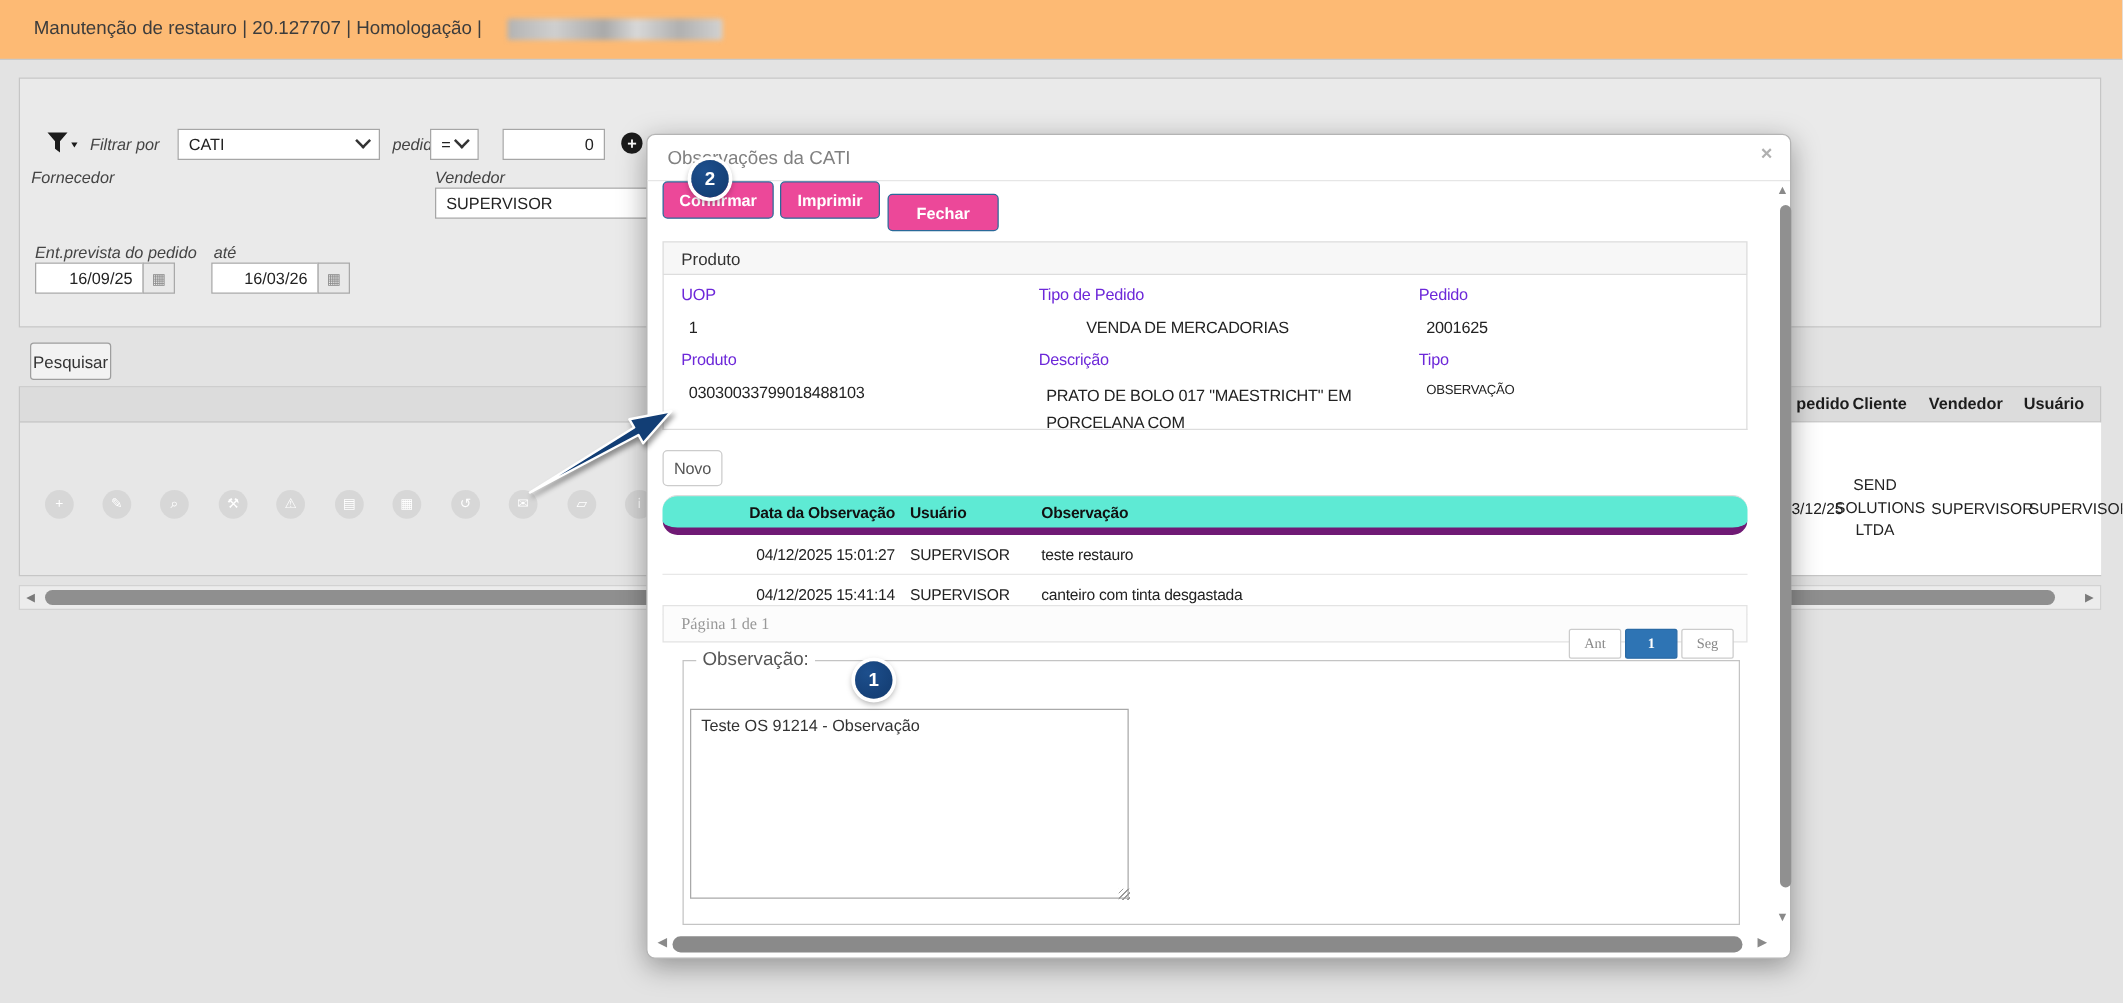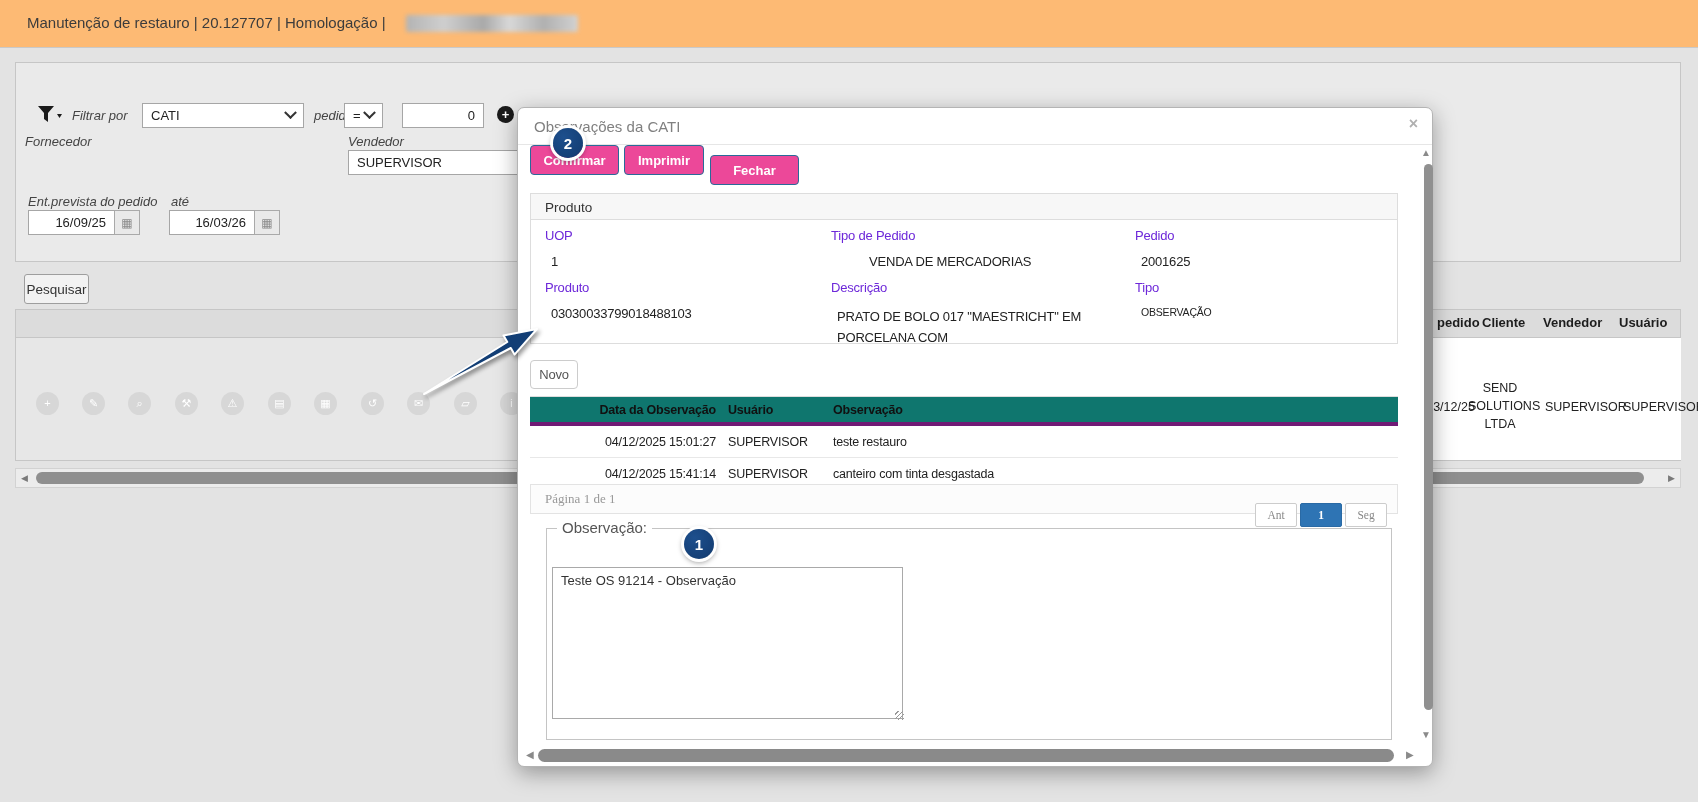--- a/index.html
+++ b/index.html
@@ -55,21 +55,21 @@
   .psec{position:absolute;left:12px;top:85px;width:868px;}
   .psec-h{height:27px;line-height:27px;background:#f7f7f7;border:1px solid #ddd;box-sizing:border-box;padding-left:14px;font-size:13.5px;color:#333;}
   .psec-b{position:relative;height:124px;background:#fff;border:1px solid #ddd;border-top:none;box-sizing:border-box;letter-spacing:-0.2px;}
   .fl{position:absolute;font-size:13px;font-weight:400;color:#6d28d9;white-space:nowrap;}
   .fv{position:absolute;font-size:13px;color:#222;white-space:nowrap;}
   .fvwrap{white-space:normal;width:250px;line-height:21px;}
   .btn-novo{position:absolute;left:12px;top:252px;width:46px;height:27px;background:#fff;border:1px solid #ccc;border-radius:4px;
             font-size:13px;color:#555;display:flex;align-items:center;justify-content:center;letter-spacing:-0.2px;}
   .otable{position:absolute;left:12px;top:288px;width:868px;letter-spacing:-0.2px;}
   .ohead,.orow{display:grid;grid-template-columns:190px 105px 1fr;align-items:center;}
-  .ohead{height:25px;background:#0f766e;border-top:1px solid #ddd;border-bottom:4px solid #701a75;font-weight:bold;font-size:12.5px;color:#111;}
+  .ohead{height:25px;background:#5eead4;border-top:1px solid #ddd;border-bottom:6px solid #701a75;font-weight:bold;font-size:12.5px;color:#111;border-radius:12px;}
   .orow{height:31px;background:#fff;border-bottom:1px solid #e8e8e8;font-size:12.5px;color:#222;}
   .cdate{text-align:right;padding-right:4px;}
   .cuser{padding-left:8px;}
   .cobs{padding-left:8px;}
   .pager{position:absolute;left:12px;top:376px;width:868px;height:30px;background:#fcfcfc;border:1px solid #e3e3e3;box-sizing:border-box;
          display:flex;align-items:center;font-family:Liberation Serif, serif;}
   .pager .ptext{margin-left:14px;font-size:13px;color:#999;}
   .pgbtns{margin-left:auto;margin-right:10px;display:flex;gap:3px;}
   .pgbtn{min-width:32px;height:22px;background:#fff;border:1px solid #ccc;border-radius:2px;color:#888;font-size:11.5px;
          display:flex;align-items:center;justify-content:center;padding:0 4px;margin-top:32px;}

